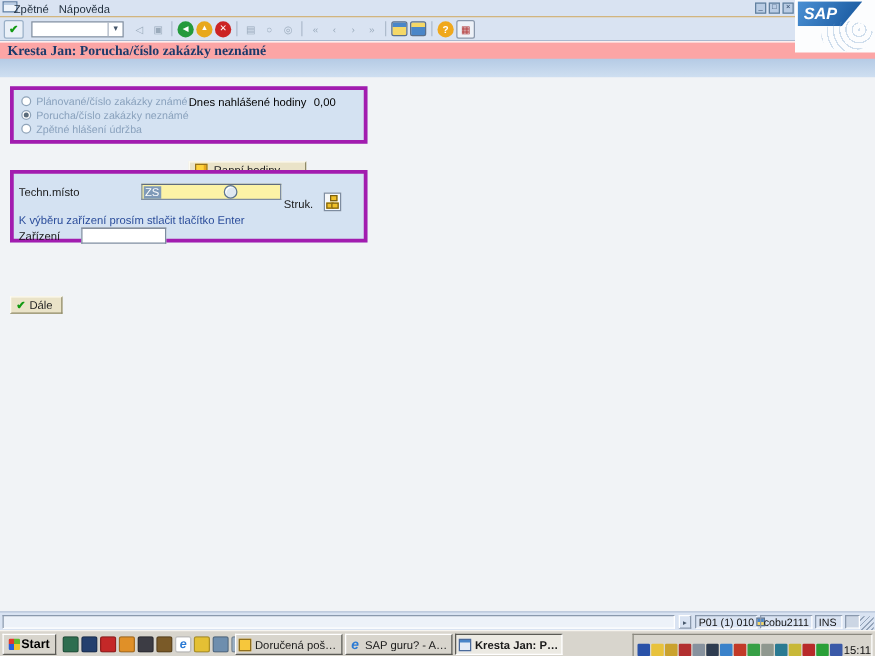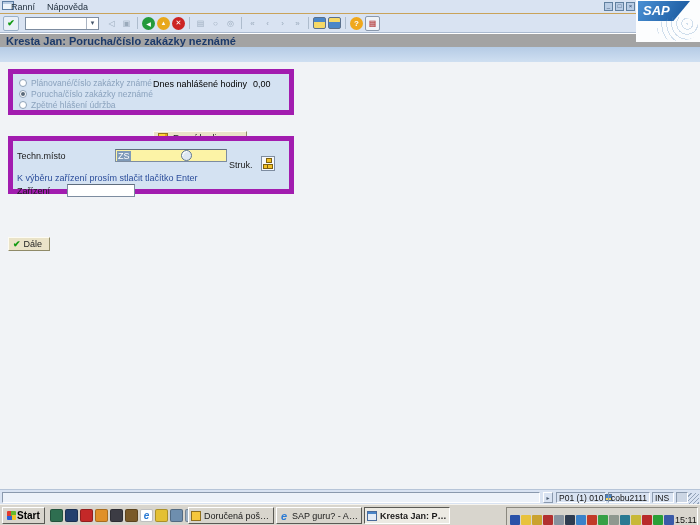--- a/index.html
+++ b/index.html
@@ -31,27 +31,27 @@
   .cmd{display:flex;align-items:center;width:74px;height:13px;background:#fff;border:1px solid #7d8ca0;margin:0 5px;box-sizing:border-box;}
   .cmdtxt{flex:1;padding-left:2px;}
   .cmdd{width:11px;height:11px;border-left:1px solid #aab4c2;color:#44556a;font-size:7px;display:flex;align-items:center;justify-content:center;}
 
   
   .corner{position:absolute;left:636px;top:0;width:64px;height:42px;background:#fcfdfe;z-index:3;}
   .logo{position:absolute;left:2px;top:1px;width:52px;height:20px;background:linear-gradient(120deg,#4a90d4,#15549a);clip-path:polygon(0 0,100% 0,68% 100%,0 100%);color:#fff;font-weight:bold;font-style:italic;font-size:13px;line-height:20px;padding-left:5px;box-sizing:border-box;}
   .ripple{position:absolute;right:1px;top:17px;width:42px;height:24px;border-radius:50%;background:repeating-radial-gradient(circle at 72% 28%,rgba(90,140,190,.28) 0 1px,transparent 1px 5px);}
 
   
-  .titlerow{position:absolute;left:0;top:33px;width:700px;height:14px;background:#a3a3a3;border-top:1px solid #fff;}
+  .titlerow{position:absolute;left:0;top:33px;width:700px;height:14px;background:#fca5a5;border-top:1px solid #fff;font-family:Liberation Serif, serif;}
   .titlerow span{position:absolute;left:6px;top:1px;font-size:11px;font-weight:bold;color:#1c3a6a;white-space:nowrap;}
   .band{position:absolute;left:0;top:47px;width:700px;height:15px;background:linear-gradient(#b5cbe5,#cfdff1);}
 
   
   .main{position:absolute;left:0;top:62px;width:700px;height:427px;background:#f1f3f6;}
-  .pnl{position:absolute;background:#d4e2f2;border:5px solid #a21caf;box-sizing:border-box;}
+  .pnl{position:absolute;background:#d4e2f2;border:3px solid #a21caf;box-sizing:border-box;}
   .pnl1{left:8px;top:7px;width:286px;height:46px;}
   .pnl2{left:8px;top:74px;width:286px;height:58px;}
   .radio-row{position:absolute;left:6px;display:flex;align-items:center;gap:4px;}
   .rb{width:8px;height:8px;border-radius:50%;background:#fff;border:1px solid #8fa3b8;position:relative;box-sizing:border-box;flex:none;}
   .rb.on::after{content:"";position:absolute;left:1px;top:1px;width:4px;height:4px;border-radius:50%;background:#5a6a7a;}
   .rlabel{color:#8aa2bd;font-size:8.5px;white-space:nowrap;}
   .hours-lbl{position:absolute;left:140px;top:5px;color:#000;}
   .hours-val{position:absolute;left:240px;top:5px;color:#000;}
   .sapbtn{position:absolute;display:flex;align-items:center;background:#eae3c8;border:1px solid #8f8a68;border-top-color:#fdfbf2;border-left-color:#fdfbf2;font-size:9px;color:#222;padding:0 4px;height:14px;box-sizing:border-box;font-family:inherit;cursor:default;margin-top:40px;}
   .morning{left:140px;top:17px;width:94px;}
@@ -103,21 +103,21 @@
   .tri{width:10px;height:10px;border-radius:1px;flex:none;}
   .clock{margin-left:auto;font-size:9px;color:#111;}
 </style>
 </head>
 <body>
 
 <div id="screen">
 
   <div class="hdr">
     <span class="appico"></span>
-    <span class="menu m1">Ranní</span>
+    <span class="menu m1">Zpětné</span>
     <span class="menu m2">Nápověda</span>
     <span class="winctl">
         <span class="wbtn">_</span>
         <span class="wbtn">□</span>
         <span class="wbtn">×</span>
       </span>
   </div>
   <div class="goldline"></div>
 
   <div class="toolbar">

